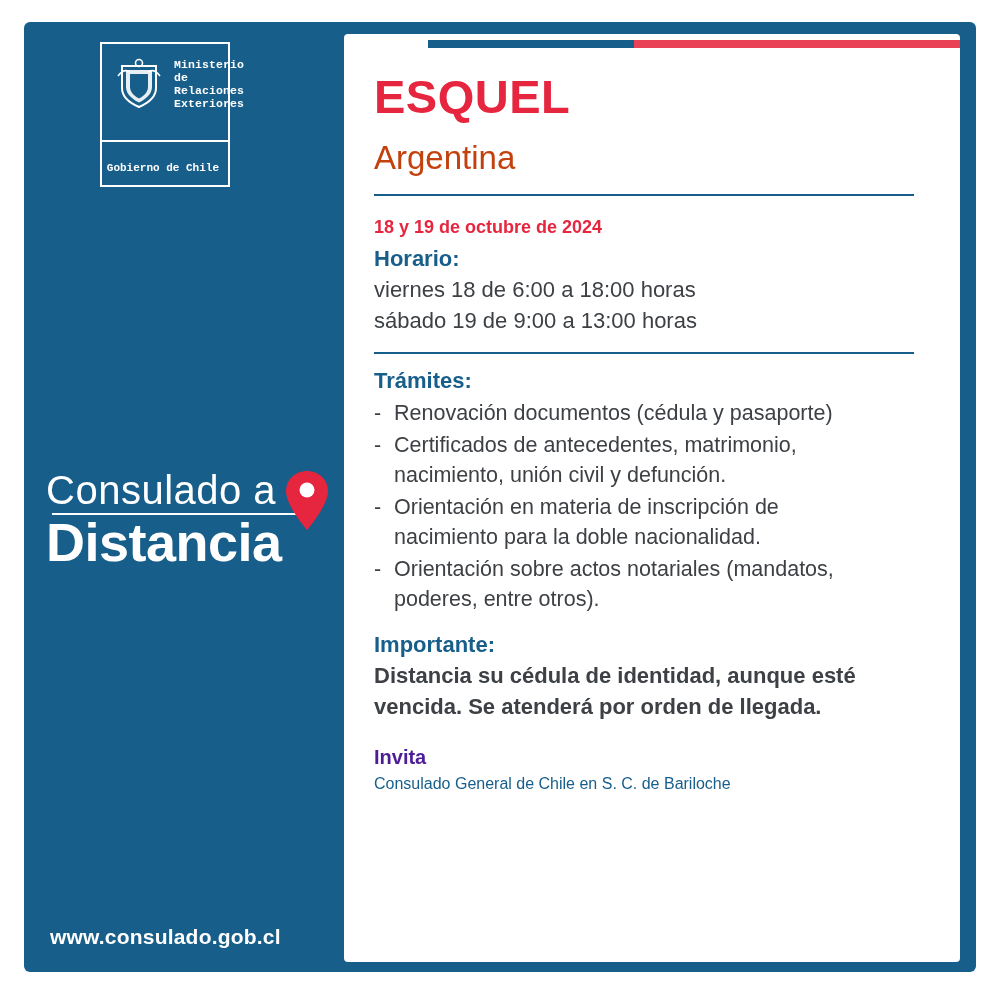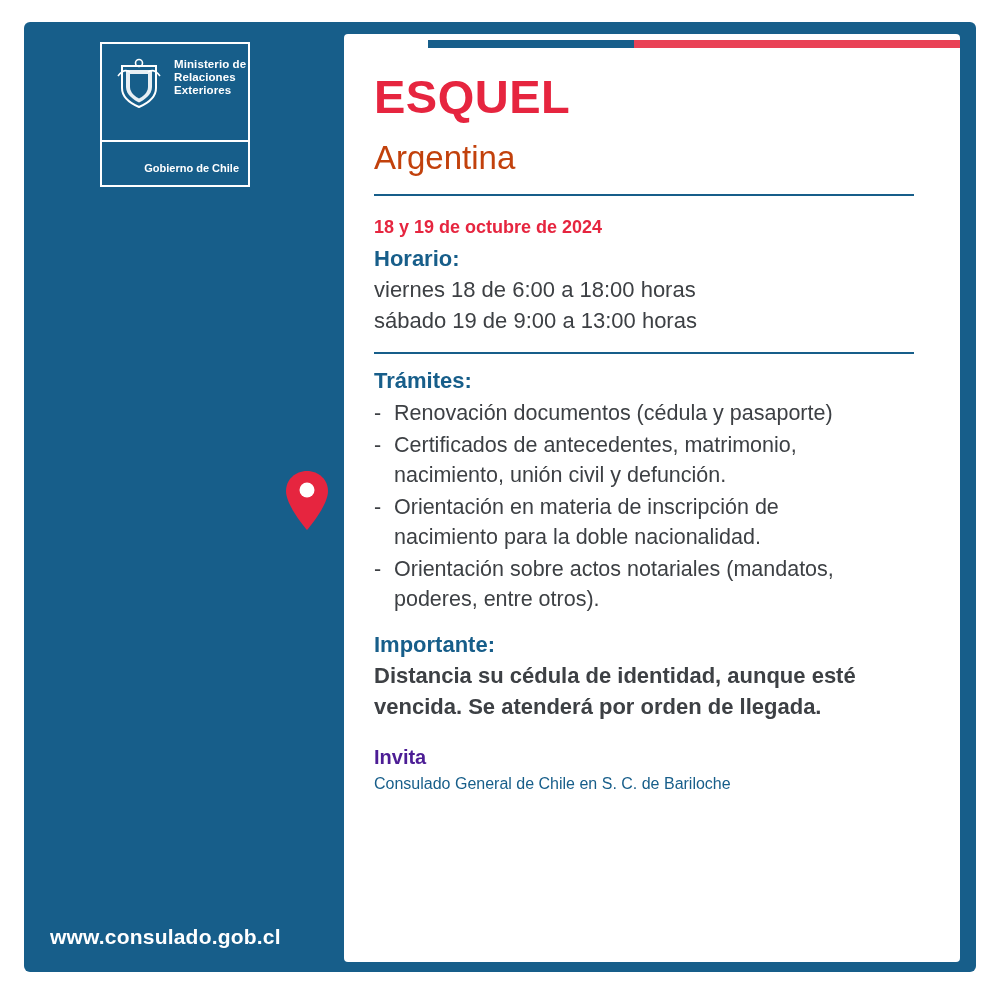--- a/index.html
+++ b/index.html
@@ -19,22 +19,23 @@
     position: absolute;
     left: 24px; top: 22px;
     width: 952px; height: 950px;
     background: #175E8A;
     border-radius: 6px;
   }
   
   .ministry-logo {
     position: absolute;
     left: 100px; top: 42px;
-    width: 150px; height: 145px;
+    width: 130px; height: 145px;
     border: 2px solid #ffffff;
+    font-family: Liberation Mono, monospace;
   }
   .ministry-logo .shield {
     position: absolute;
     left: 14px; top: 12px;
     width: 46px; height: 52px;
   }
   .ministry-logo .mtext {
     position: absolute;
     left: 72px; top: 14px;
     color: #ffffff;
@@ -227,20 +228,25 @@
     </svg>
     <div class="mtext">
       <div>Ministerio de</div>
       <div>Relaciones</div>
       <div>Exteriores</div>
     </div>
     <div class="divider"></div>
     <div class="gob">Gobierno de Chile</div>
   </div>
 
+  <div class="cad">
+    <div class="line1">Consulado a</div>
+    <div class="underline"></div>
+    <div class="line2">Distancia</div>
+  </div>
   <svg class="pin" viewBox="0 0 44 62">
     <path d="M22 1 C10 1 1 10 1 21 C1 36 22 60 22 60 C22 60 43 36 43 21 C43 10 34 1 22 1 Z" fill="#E6253F"></path>
     <circle cx="22" cy="20" r="7.5" fill="#ffffff"></circle>
   </svg>
 
   <div class="site-url">www.consulado.gob.cl</div>
 
   <div class="card">
     <div class="flagbar">
       <div class="white"></div>

